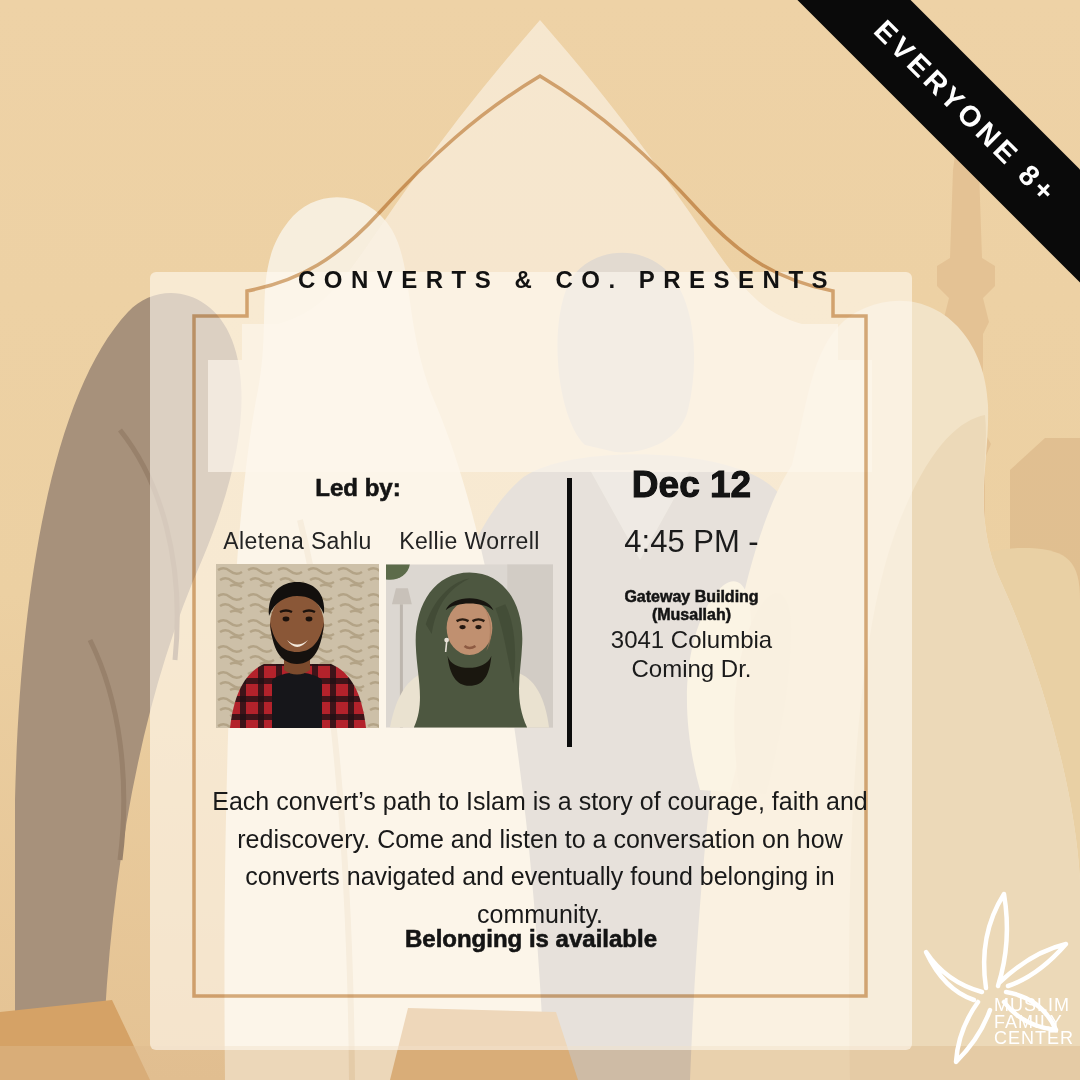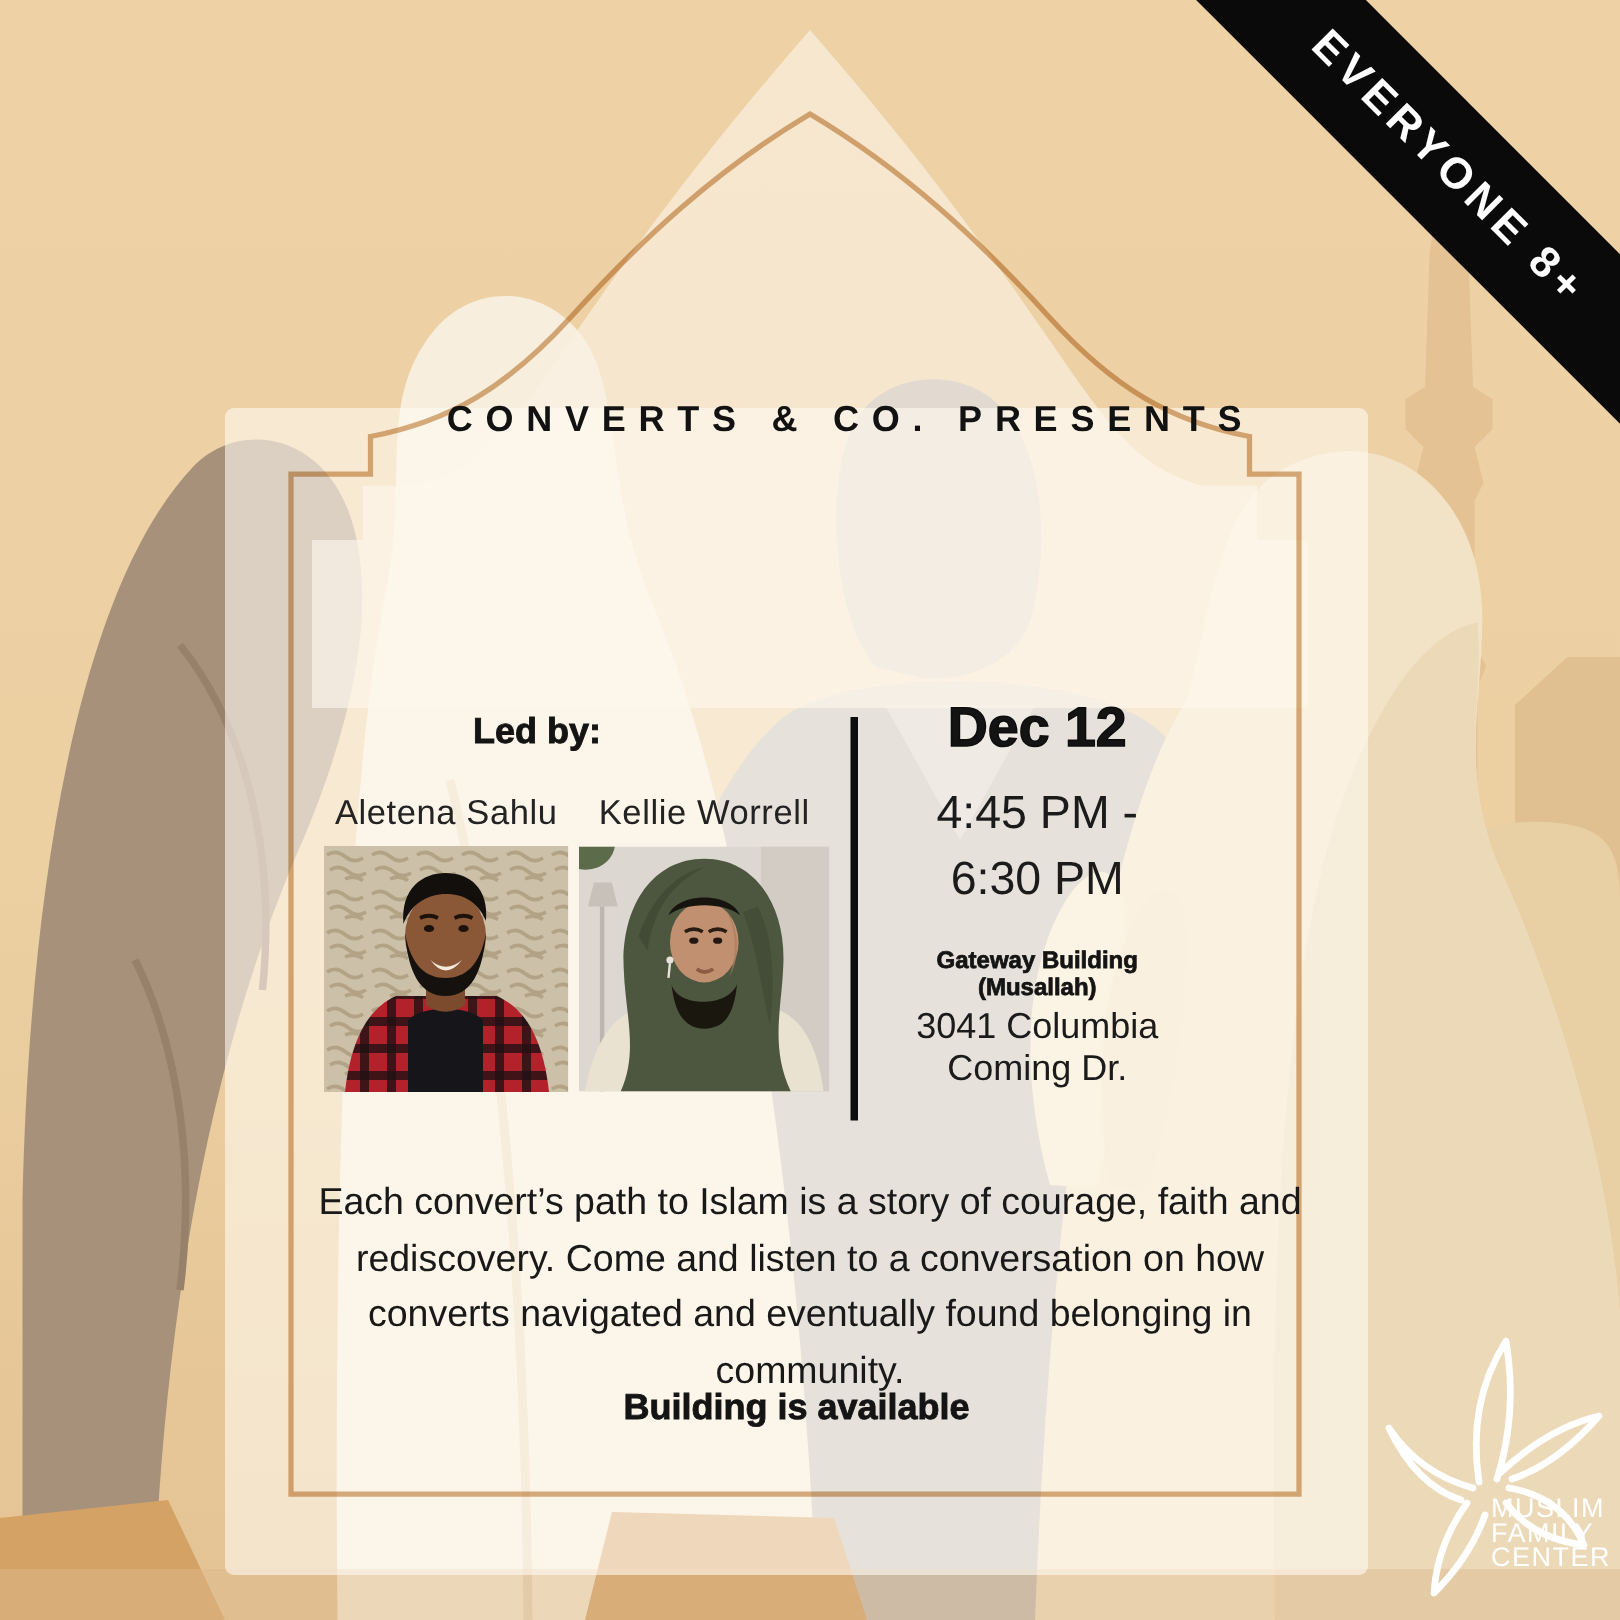--- a/index.html
+++ b/index.html
@@ -149,34 +149,33 @@
       <path d="M61,78 L60,88" stroke="#e8e2d8" stroke-width="1.6"></path>
     </svg>
   </div>
 
   <div class="abs divider"></div>
 
   <div class="abs event-col">
     <div class="event-date">Dec 12</div>
     <div class="event-time">
       <div>4:45 PM -</div>
-      <div>6:30 PM</div>
     </div>
     <div class="event-venue">
       <div>Gateway Building</div>
       <div>(Musallah)</div>
     </div>
     <div class="event-address">
       <div>3041 Columbia</div>
       <div>Coming Dr.</div>
     </div>
   </div>
 
   <div class="abs description">Each convert’s path to Islam is a story of courage, faith and rediscovery. Come and listen to a conversation on how converts navigated and eventually found belonging in community.</div>
-  <div class="abs childcare">Building is available</div>
+  <div class="abs childcare">Belonging is available</div>
 
   <svg class="abs logo" width="176" height="190" viewBox="0 0 176 190">
     <g stroke="#ffffff" stroke-width="4.5" fill="none" stroke-linecap="round" stroke-linejoin="round">
       <path d="M86,108 Q78,55 104,14 Q112,62 98,106"></path>
       <path d="M100,102 Q132,72 166,64 Q138,96 108,106"></path>
       <path d="M106,112 Q142,118 156,150 Q122,146 104,122"></path>
       <path d="M82,112 Q46,102 26,72 Q44,110 74,120"></path>
       <path d="M78,122 Q58,150 56,182 Q80,158 90,130"></path>
     </g>
   </svg>

